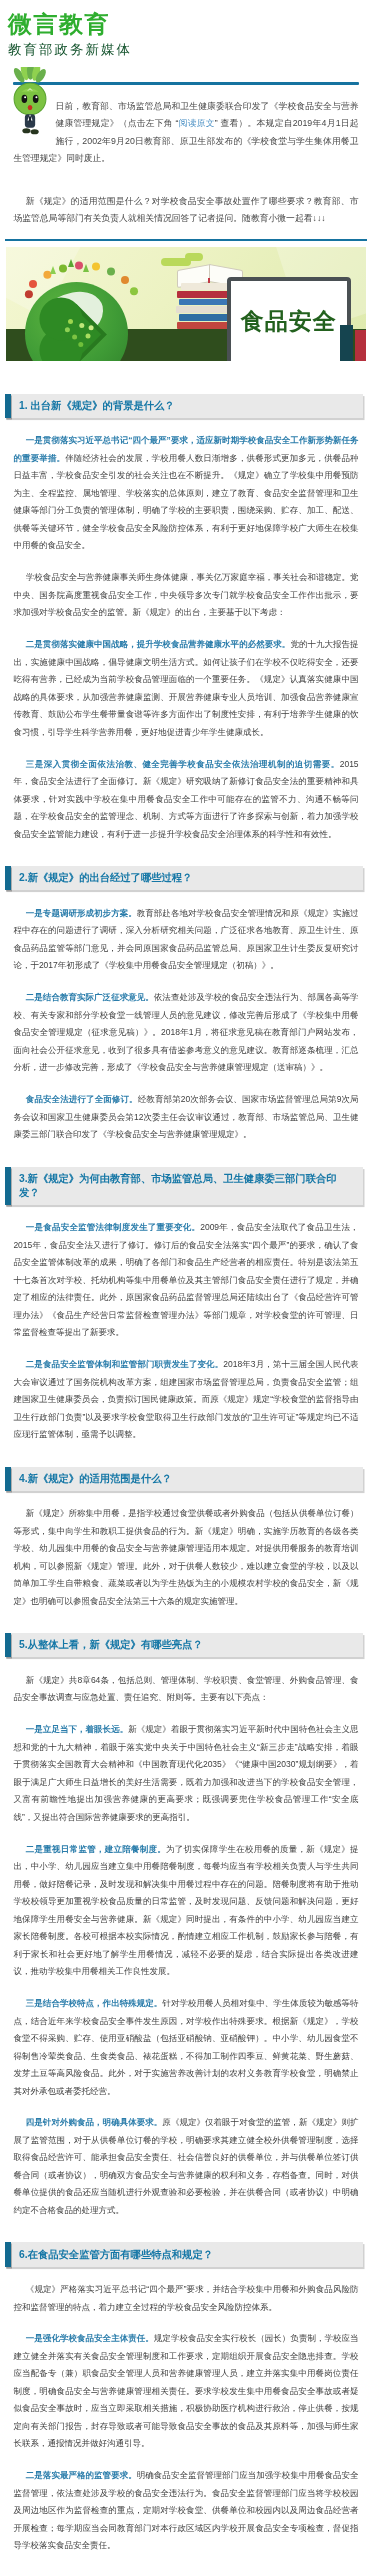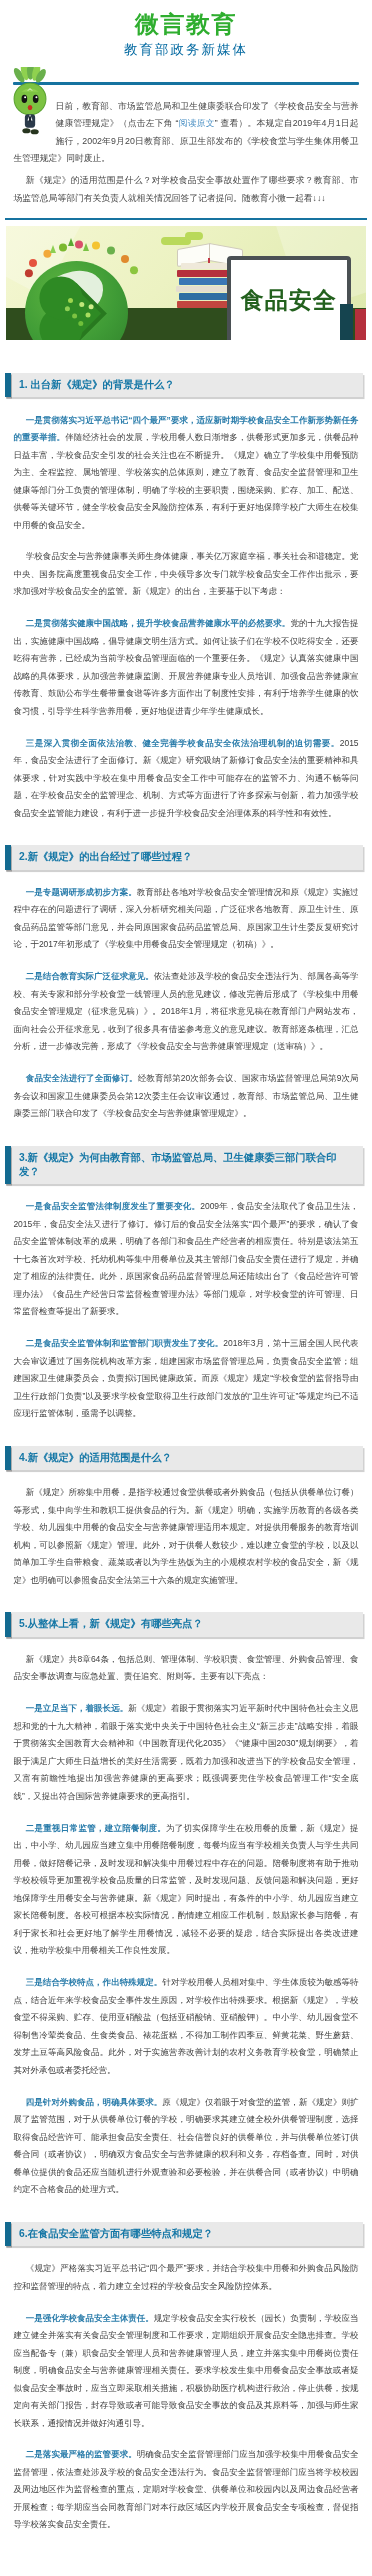--- a/index.html
+++ b/index.html
@@ -5,39 +5,39 @@
   html,body{margin:0;padding:0;}
   body{
     width:372px;
     background:#ffffff;
     font-family:"Liberation Sans","DejaVu Sans",sans-serif;
     color:#3f3f3f;
   }
   .page{width:372px;overflow:hidden;background:#fff;}
 
   
-  .masthead{padding:11.3px 0 3.1px;text-align:center;}
+  .masthead{padding:11.3px 0 3.1px;margin-left:8px;}
   .logo-wordmark{
     font-size:24px;font-weight:900;color:#2fae2f;letter-spacing:1.5px;
     transform:scaleY(.96);line-height:1.1;
   }
   .logo-subtitle{
-    margin-top:3.1px;font-size:13.4px;color:#0369a1;letter-spacing:2.1px;font-weight:500;
+    margin-top:3.1px;font-size:13.4px;color:#14532d;letter-spacing:2.1px;font-weight:500;
   }
 
   
   .intro-wrap{position:relative;padding:4.1px 13.4px 0;}
   .mascot{float:left;width:37px;height:73px;margin:1px 7.2px 3.1px -2.1px;}
   .intro-rule{
     height:2.1px;background:#1673a0;margin:16.5px 0 13.4px;border-radius:1px;
   }
   .intro-p{
     font-size:8.8px;line-height:17.5px;color:#474747;margin:0 0 4.1px;text-align:justify;
   }
-  .intro-p.second{text-indent:12.4px;margin-top:4px;clear:none;}
+  .intro-p.second{text-indent:12.4px;margin-top:25px;clear:none;}
   .read-link{color:#4a90c4;cursor:pointer;}
 
   .full-rule{height:2.1px;background:#1673a0;margin:11.3px 5.2px 5.2px;}
 
   
   .banner{
     position:relative;height:114px;margin:0 5.7px;overflow:hidden;
     background:linear-gradient(130deg,#f4f7d2 0%,#ecf2c2 45%,#dde9ac 100%);
     padding-left:8px;
   }

